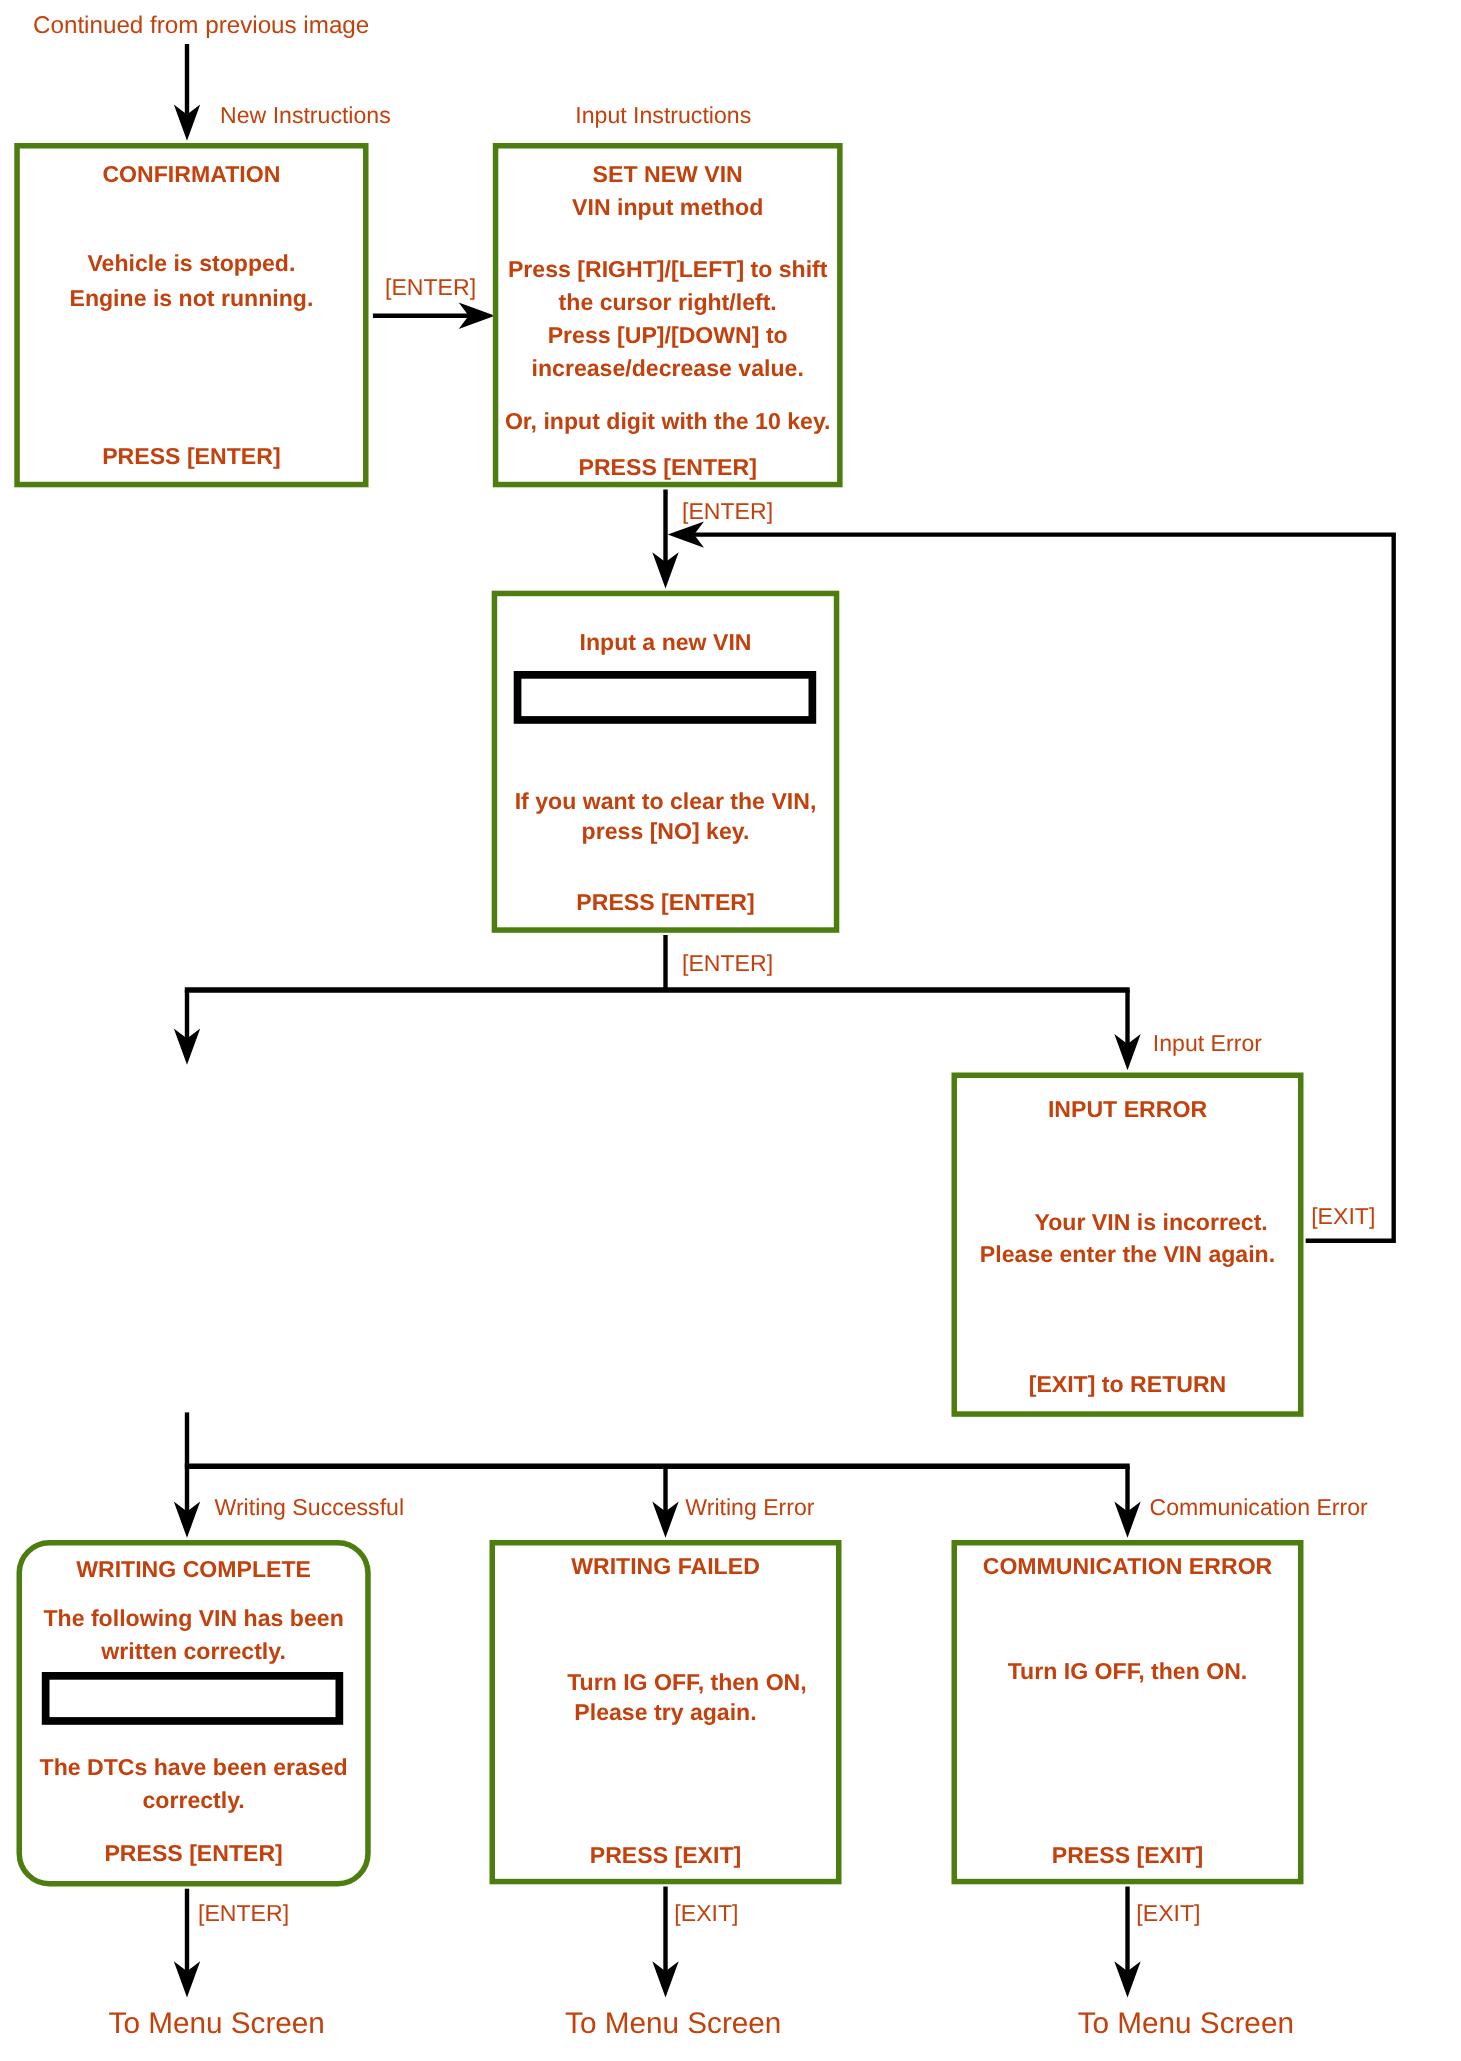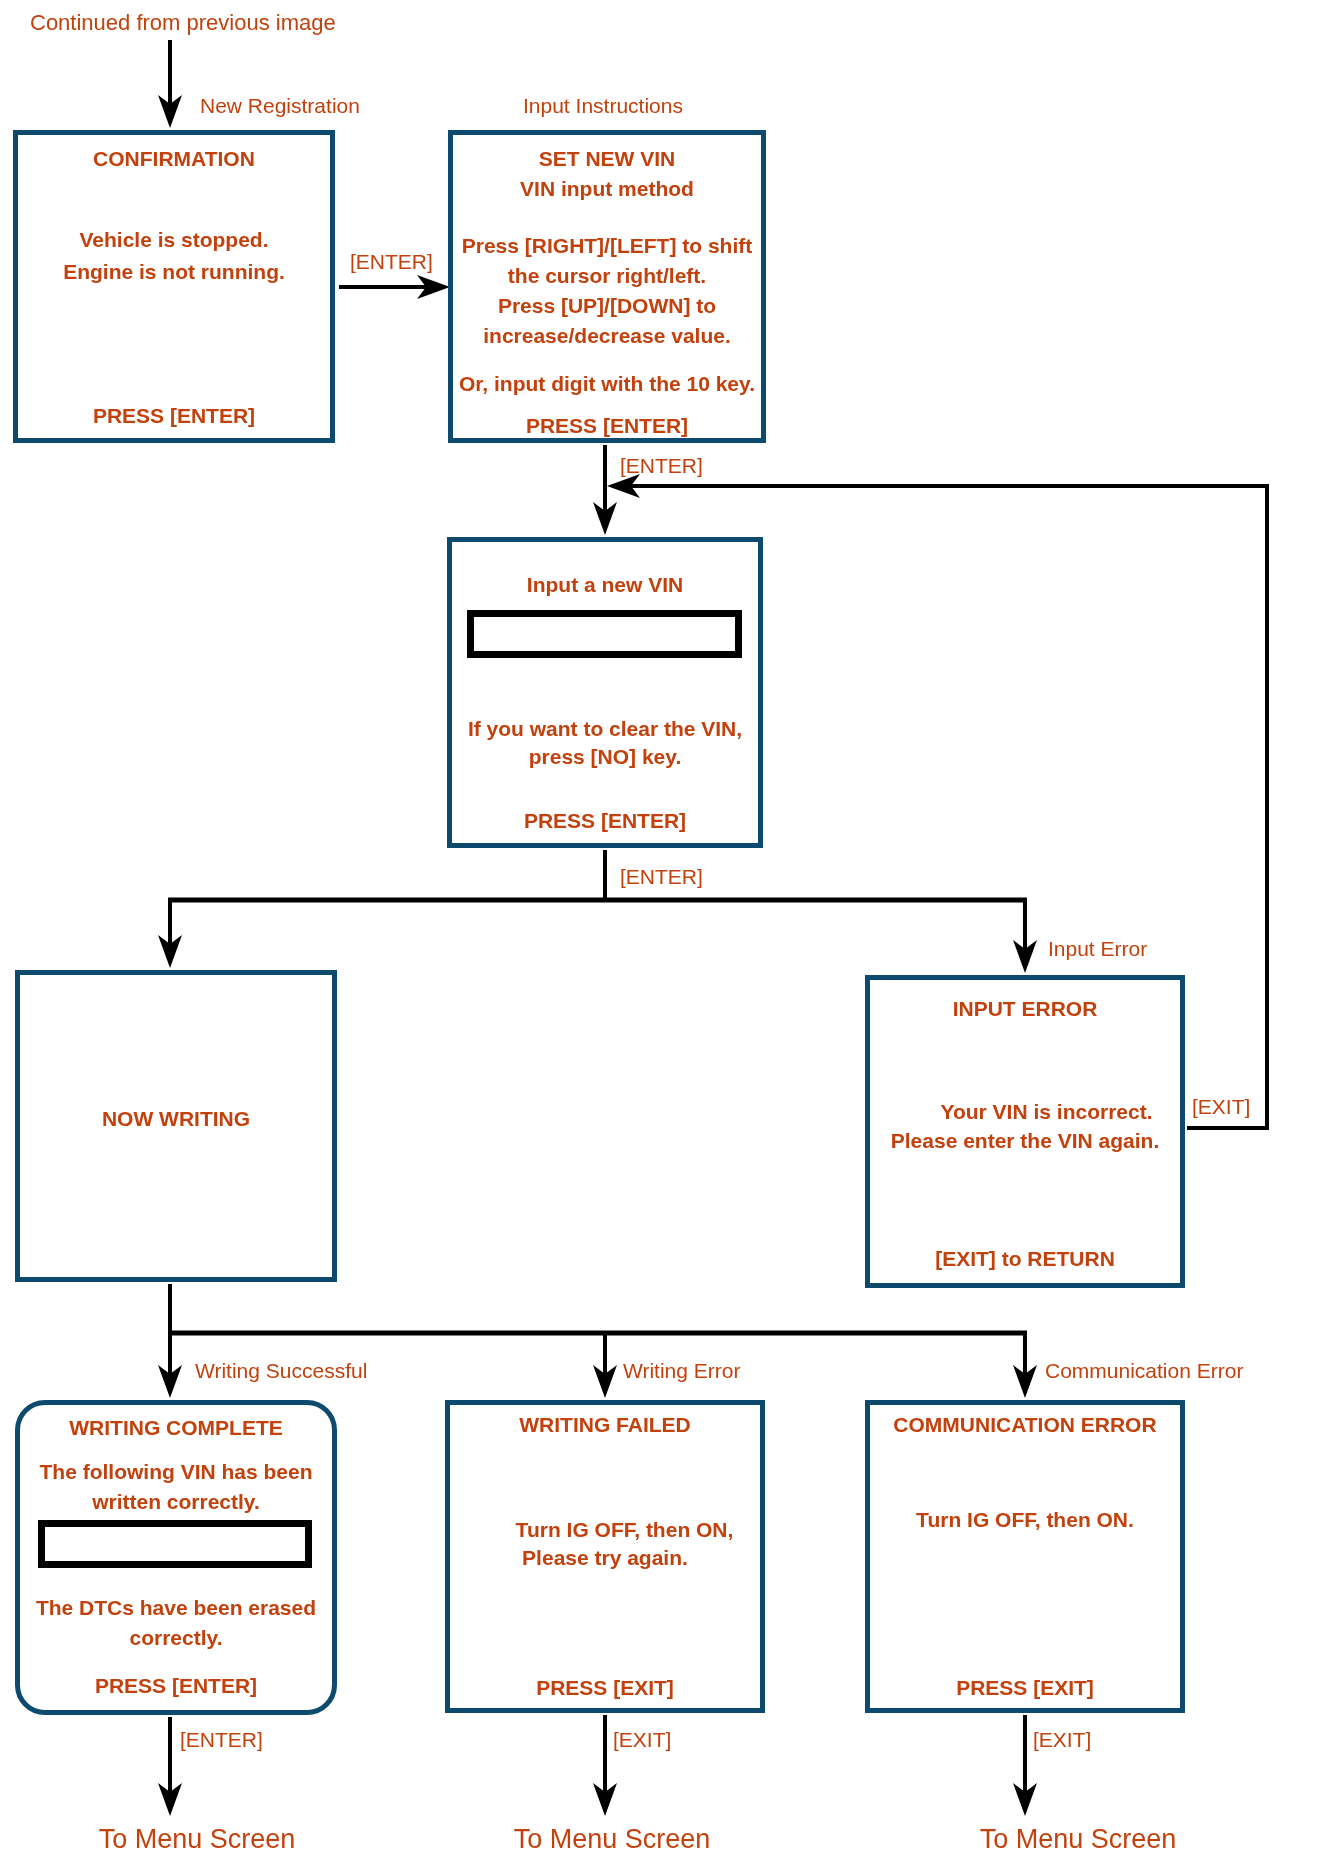--- a/index.html
+++ b/index.html
@@ -27,21 +27,21 @@
     stroke: #000000;
     fill: none;
   }
   svg.connectors polygon {
     fill: #000000;
     stroke: none;
   }
   .node {
     position: absolute;
     box-sizing: border-box;
-    border: 5px solid #0c4a6e;
+    border: 5px solid #4d7c0f;
     background: #ffffff;
   }
   .bline {
     position: absolute;
     left: 0;
     right: 0;
     text-align: center;
     font-size: 21px;
     font-weight: bold;
     white-space: nowrap;
@@ -143,21 +143,21 @@
       <polygon points="605,1816 593,1783 605,1792 617,1783"></polygon>
     </g>
     <g>
       <line x1="1025" y1="1715" x2="1025" y2="1792" stroke-width="4"></line>
       <polygon points="1025,1816 1013,1783 1025,1792 1037,1783"></polygon>
     </g>
   </svg>
 
   <div class="continued-label">Continued from previous image</div>
 
-  <div class="flow-label" style="left:200px; top:95px;">New Registration</div>
+  <div class="flow-label" style="left:200px; top:95px;">New Instructions</div>
   <div class="flow-label" style="left:523px; top:95px;">Input Instructions</div>
   <div class="flow-label" style="left:1048px; top:938px;">Input Error</div>
   <div class="flow-label" style="left:195px; top:1360px;">Writing Successful</div>
   <div class="flow-label" style="left:623px; top:1360px;">Writing Error</div>
   <div class="flow-label" style="left:1045px; top:1360px;">Communication Error</div>
 
   <div class="edge-label" style="left:350px; top:251px;">[ENTER]</div>
   <div class="edge-label" style="left:620px; top:455px;">[ENTER]</div>
   <div class="edge-label" style="left:620px; top:866px;">[ENTER]</div>
   <div class="edge-label" style="left:1192px; top:1096px;">[EXIT]</div>
@@ -184,23 +184,20 @@
   </div>
 
   <div class="node" style="left:447px; top:537px; width:316px; height:311px;">
     <div class="bline" style="top:32px;">Input a new VIN</div>
     <div class="vin-field" style="left:15px; top:68px; width:275px; height:48px;"></div>
     <div class="bline" style="top:176px;">If you want to clear the VIN,</div>
     <div class="bline" style="top:204px;">press [NO] key.</div>
     <div class="bline" style="top:268px;">PRESS [ENTER]</div>
   </div>
 
-  <div class="node" style="left:15px; top:970px; width:322px; height:312px;">
-    <div class="bline" style="top:133px;">NOW WRITING</div>
-  </div>
 
   <div class="node" style="left:865px; top:975px; width:320px; height:313px;">
     <div class="bline" style="top:18px;">INPUT ERROR</div>
     <div class="bline" style="top:121px;padding-left:43px;">Your VIN is incorrect.</div>
     <div class="bline" style="top:150px;">Please enter the VIN again.</div>
     <div class="bline" style="top:268px;">[EXIT] to RETURN</div>
   </div>
 
   <div class="node" style="left:15px; top:1400px; width:322px; height:315px;border-radius:30px;">
     <div class="bline" style="top:12px;">WRITING COMPLETE</div>

